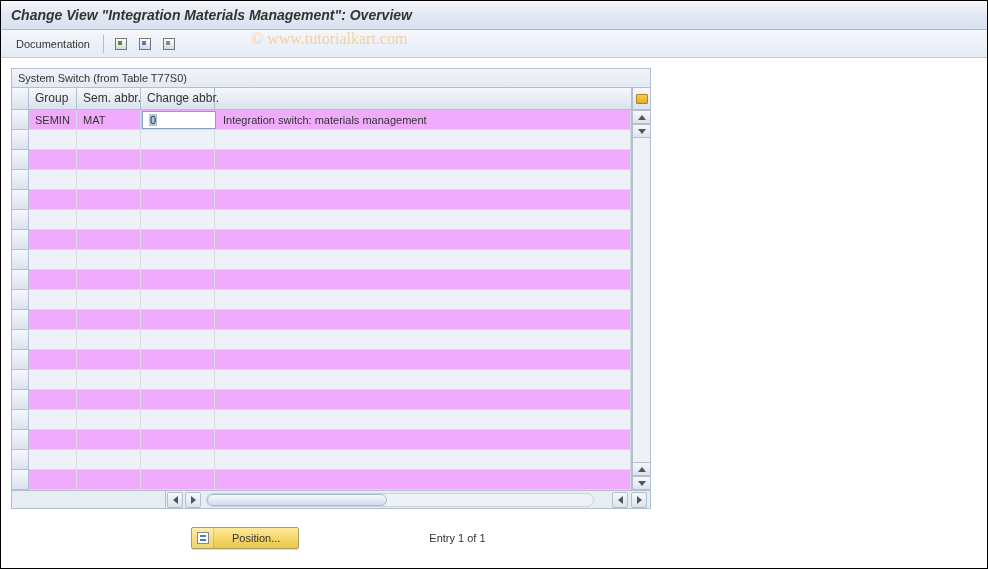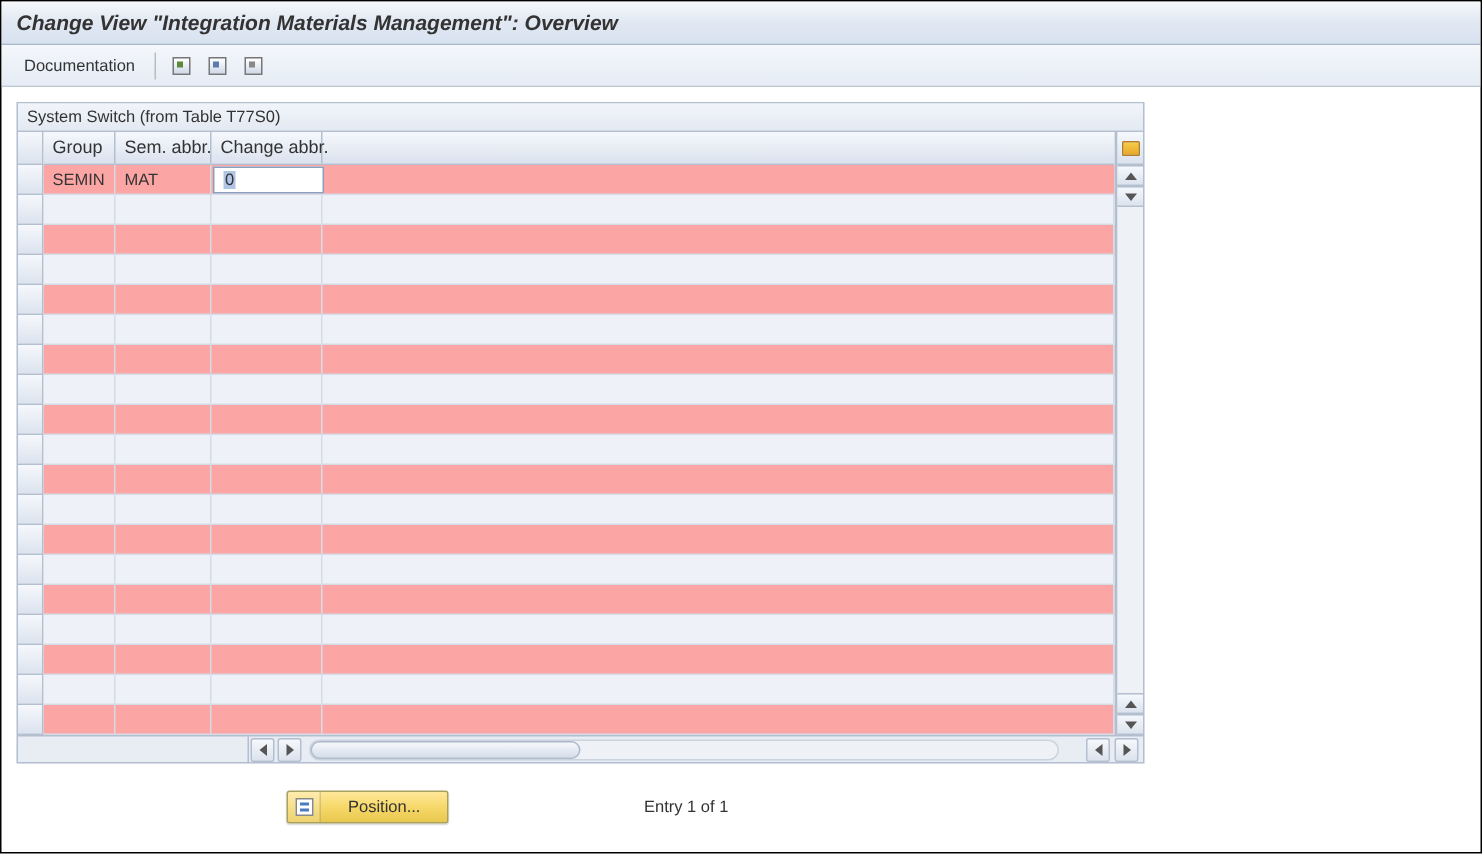--- a/index.html
+++ b/index.html
@@ -70,21 +70,21 @@
       color: rgba(255, 140, 0, 0.35);
       font-family: Georgia, serif;
       pointer-events: none;
     }
     .content {
       padding: 10px;
     }
     .panel {
       border: 1px solid #b3bfcf;
       background: #f4f7fb;
-      width: 752px;
+      width: 640px;
       padding: 0;
     }
     .panel-title {
       background: linear-gradient(to bottom, #f1f5fa, #e3e9f2);
       border-bottom: 1px solid #b3bfcf;
       padding: 3px 6px;
       font-size: 11px;
       color: #333;
     }
     .grid-wrap {
@@ -121,21 +121,21 @@
     }
     .col-group { width: 48px; }
     .col-sem { width: 64px; }
     .col-val { width: 74px; }
     .col-desc { flex: 1; min-width: 300px; }
     .grid-rows { }
     .grid-row {
       display: flex;
       height: 20px;
       border-bottom: 1px solid #d6dce6;
-      background: #fca5a5;
+      background: #f0abfc;
     }
     .grid-row.alt { background: #eef2f8; }
     .g-cell {
       padding: 2px 6px;
       border-right: 1px solid #d6dce6;
       font-size: 11px;
       color: #333;
       display: flex; align-items: center;
       white-space: nowrap;
     }
@@ -273,20 +273,21 @@
   <div class="separator"></div>
   <div class="icon-btn">
       <div class="icon-box"></div>
     </div>
   <div class="icon-btn">
       <div class="icon-box b2"></div>
     </div>
   <div class="icon-btn">
       <div class="icon-box b3"></div>
     </div>
+  <div class="watermark">© www.tutorialkart.com</div>
 </div>
 
 <div class="content">
   <div class="panel">
     <div class="panel-title">System Switch (from Table T77S0)</div>
     <div class="grid-wrap">
 
       <div class="row-selectors">
         <div class="row-sel header"></div>
         <div class="row-sel"></div>
@@ -316,20 +317,21 @@
           <div class="gh-cell col-sem">Sem. abbr.</div>
           <div class="gh-cell col-val">Change abbr.</div>
         </div>
         <div class="grid-rows">
           <div class="grid-row">
             <div class="g-cell col-group">SEMIN</div>
             <div class="g-cell col-sem">MAT</div>
             <div class="g-cell col-val">
                 <span class="val-selected">0</span>
               </div>
+            <div class="g-cell col-desc">Integration switch: materials management</div>
           </div>
           <div class="grid-row alt">
               <div class="g-cell col-group"></div>
               <div class="g-cell col-sem"></div>
               <div class="g-cell col-val" style="background:transparent;border:none;border-right:1px solid #d6dce6;margin:0;height:auto;"></div>
               <div class="g-cell col-desc"></div>
             </div>
           <div class="grid-row">
               <div class="g-cell col-group"></div>
               <div class="g-cell col-sem"></div>

